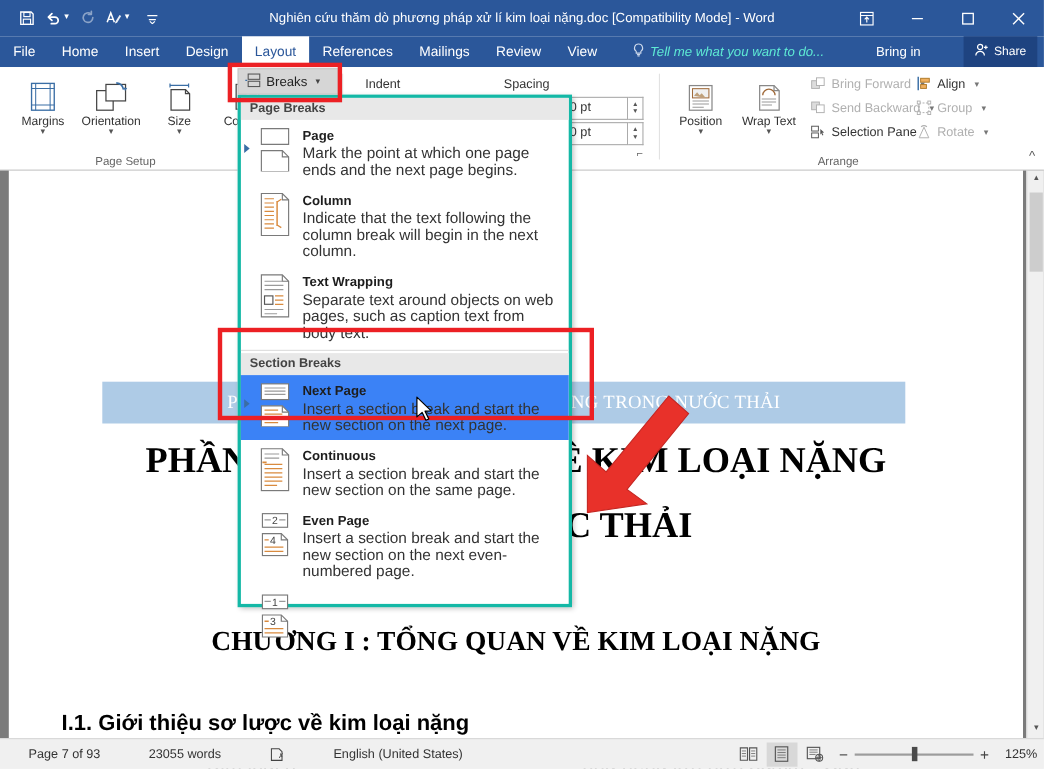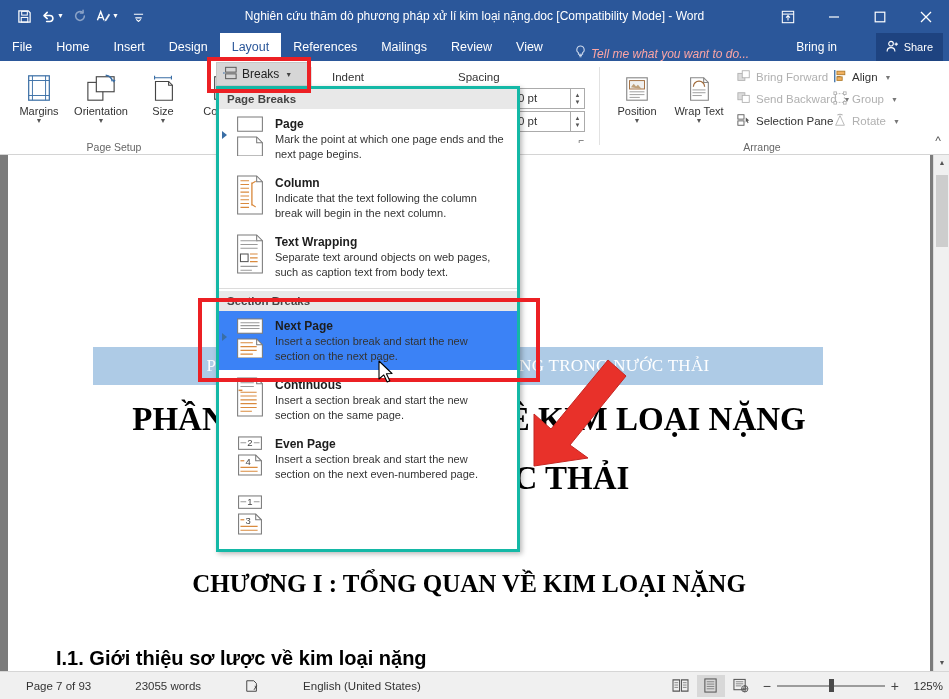--- a/index.html
+++ b/index.html
@@ -38,22 +38,22 @@
   .tabstrip {
     position: absolute; top: 33px; left: 0; width: 949px; height: 28px;
     background: #2b579a; color: #fff; display: flex; align-items: stretch;
   }
   .tab {
     padding: 0 12px; display: flex; align-items: center; font-size: 12.5px;
     color: #fff; cursor: pointer; white-space: nowrap;
   }
   .tab.active { background: #fff; color: #2b579a; font-weight: normal; }
   .tellme {
-    display: flex; align-items: flex-end; gap: 5px; margin-left: 20px;
-    font-size: 12px; color: #fca5a5; font-style: italic; cursor: pointer;
+    display: flex; align-items: center; gap: 5px; margin-left: 20px;
+    font-size: 12px; color: #5eead4; font-style: italic; cursor: pointer;
   }
   .signin {
     position: absolute; right: 112px; top: 0; height: 28px; display: flex;
     align-items: center; font-size: 12px; color: #fff; cursor: pointer;
   }
   .share {
     position: absolute; right: 6px; top: 0; height: 28px; display: flex;
     align-items: center; gap: 5px; padding: 0 10px; font-size: 11px;
     color: #fff; cursor: pointer; background: #1e4380;
   }
@@ -169,21 +169,21 @@
   .mitem { position: relative; display: flex; padding: 5px 6px 6px 6px; cursor: pointer; }
   .mitem.selected { background: #3b82f6; }
   .mitem .micon {
     width: 50px; min-width: 50px; display: flex; align-items: flex-start;
     justify-content: center; padding-top: 2px;
   }
   .mitem .mtext { flex: 1; padding-right: 6px; }
   .mitem .mtitle {
     font-size: 12px; font-weight: bold; color: #1d1d1d; margin-bottom: 2px;
   }
-  .mitem .mdesc { font-size: 11px; color: #333; line-height: 15px; }
+  .mitem .mdesc { font-size: 14px; color: #333; line-height: 15px; }
   .mitem .marrow {
     position: absolute; left: 3px; top: 22px; width: 0; height: 0;
     border-left: 5px solid #3a6ea5; border-top: 4px solid transparent;
     border-bottom: 4px solid transparent;
   }
   .menu-sep { height: 1px; background: #dcdcdc; margin: 2px 0; }
 
   .hl-nextpage {
     position: absolute; left: 198px; top: 298px; width: 342px; height: 84px;
     border: 4px solid #ec2024; z-index: 80; pointer-events: none;

